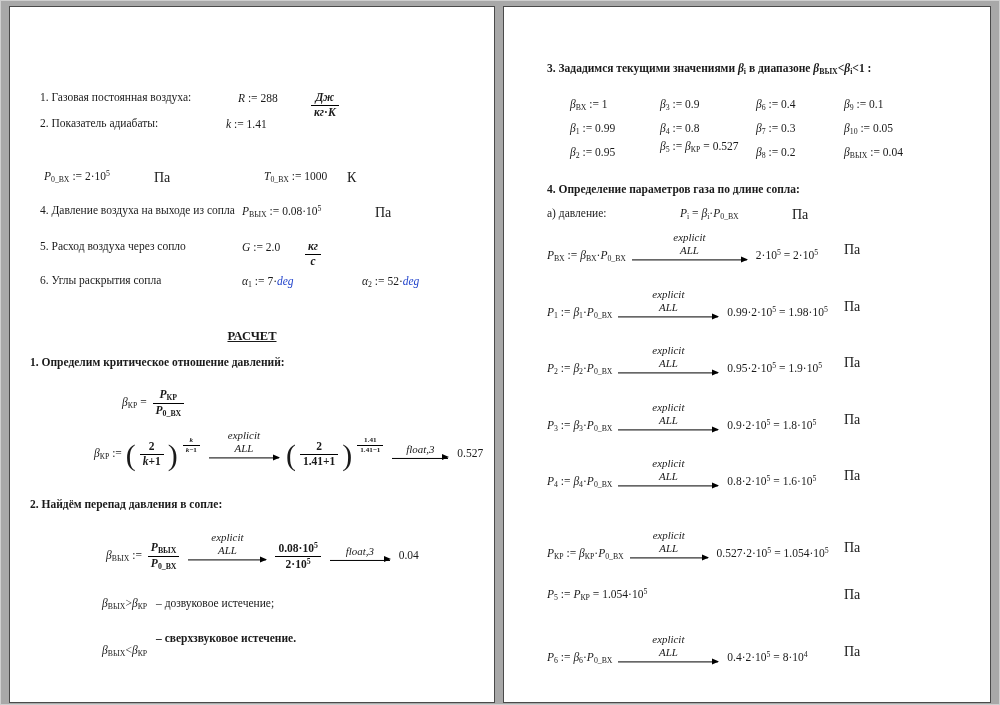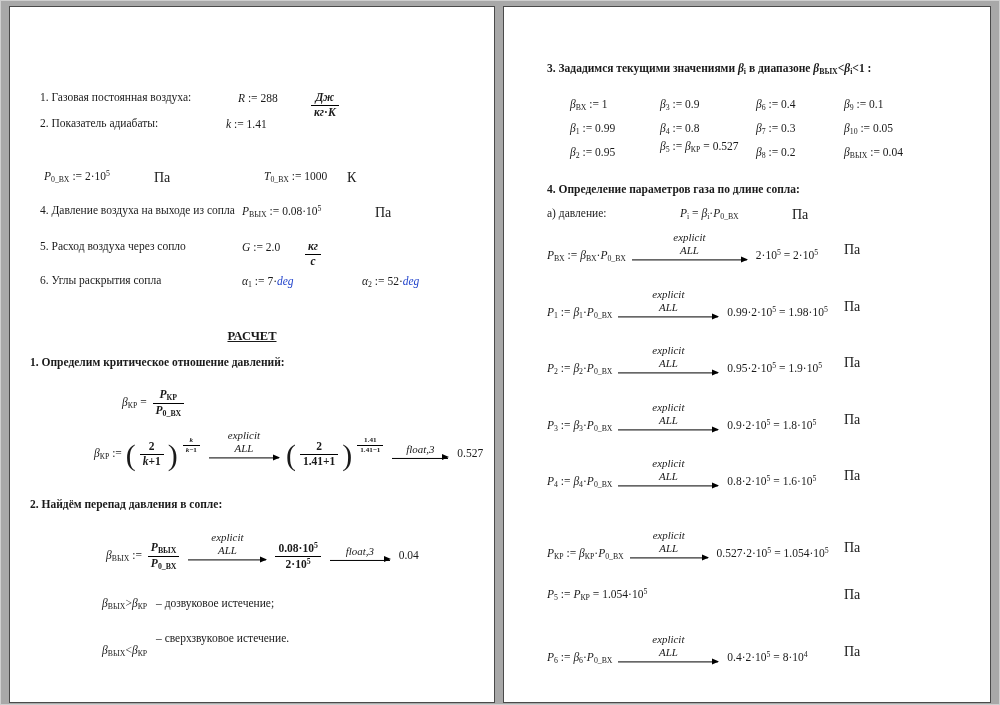--- a/index.html
+++ b/index.html
@@ -20,21 +20,21 @@
   .abs{position:absolute;}
   .ttl{
     position:absolute;left:0;right:0;text-align:center;
     font-weight:bold;text-decoration:underline;font-size:12.5px;white-space:nowrap;
   }
   .lbl{font-size:11.5px;white-space:nowrap;}
   .hd{font-size:11.5px;font-weight:bold;white-space:nowrap;}
   .unit{font-size:14px;white-space:nowrap;}
   .fml{font-size:11.5px;white-space:nowrap;line-height:1.25;}
   .bd-f{font-weight:bold;}
-  .bold-txt{font-weight:normal;text-align:right;}
+  .bold-txt{font-weight:bold;text-align:right;}
   
   .tk{display:inline;}
   .it{font-style:italic;}
   .varg{display:inline-block;white-space:nowrap;}
   .sb{font-size:0.68em;vertical-align:-0.30em;letter-spacing:0;}
   .powg{display:inline-block;white-space:nowrap;text-align:center;}
   .sup{font-size:0.68em;vertical-align:0.55em;}
   .frac{
     display:inline-flex;flex-direction:column;align-items:center;
     vertical-align:middle;margin:0 3px;text-align:center;font-weight:bold;

